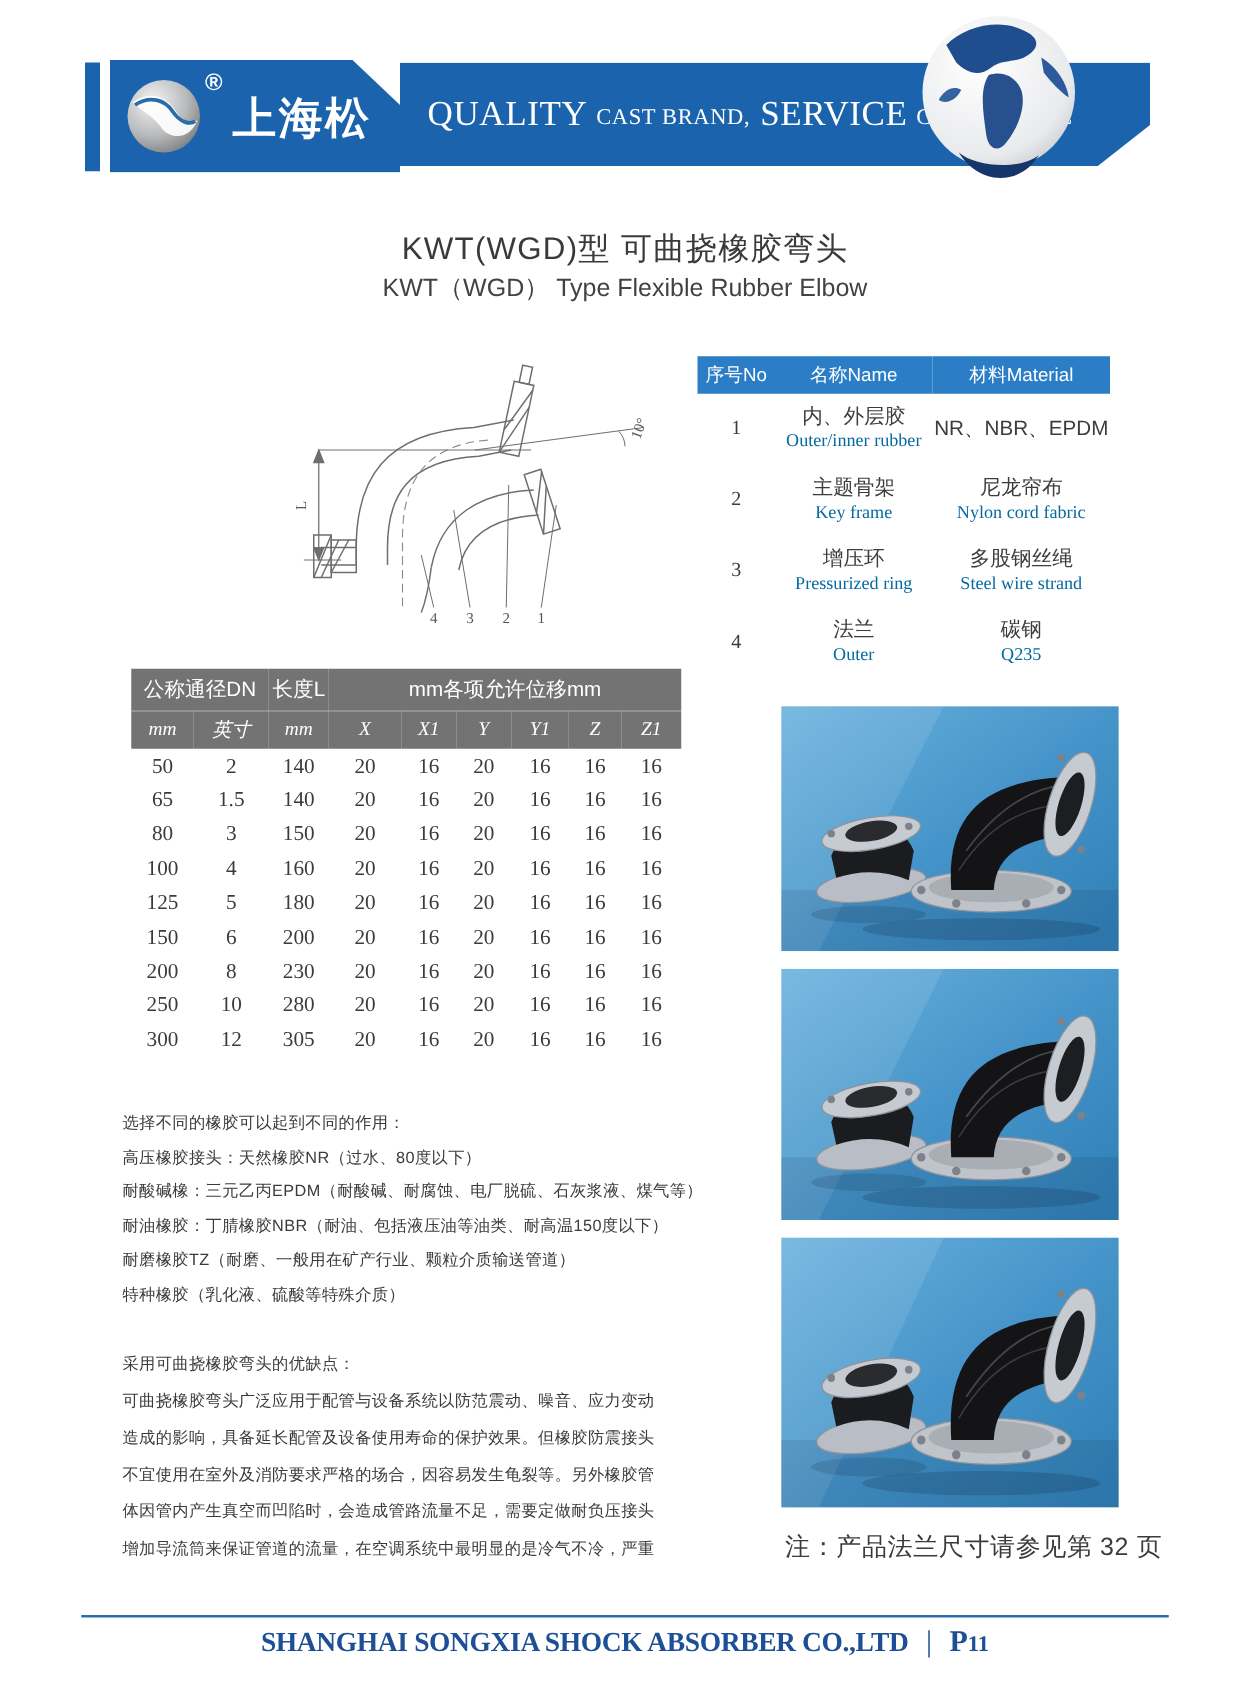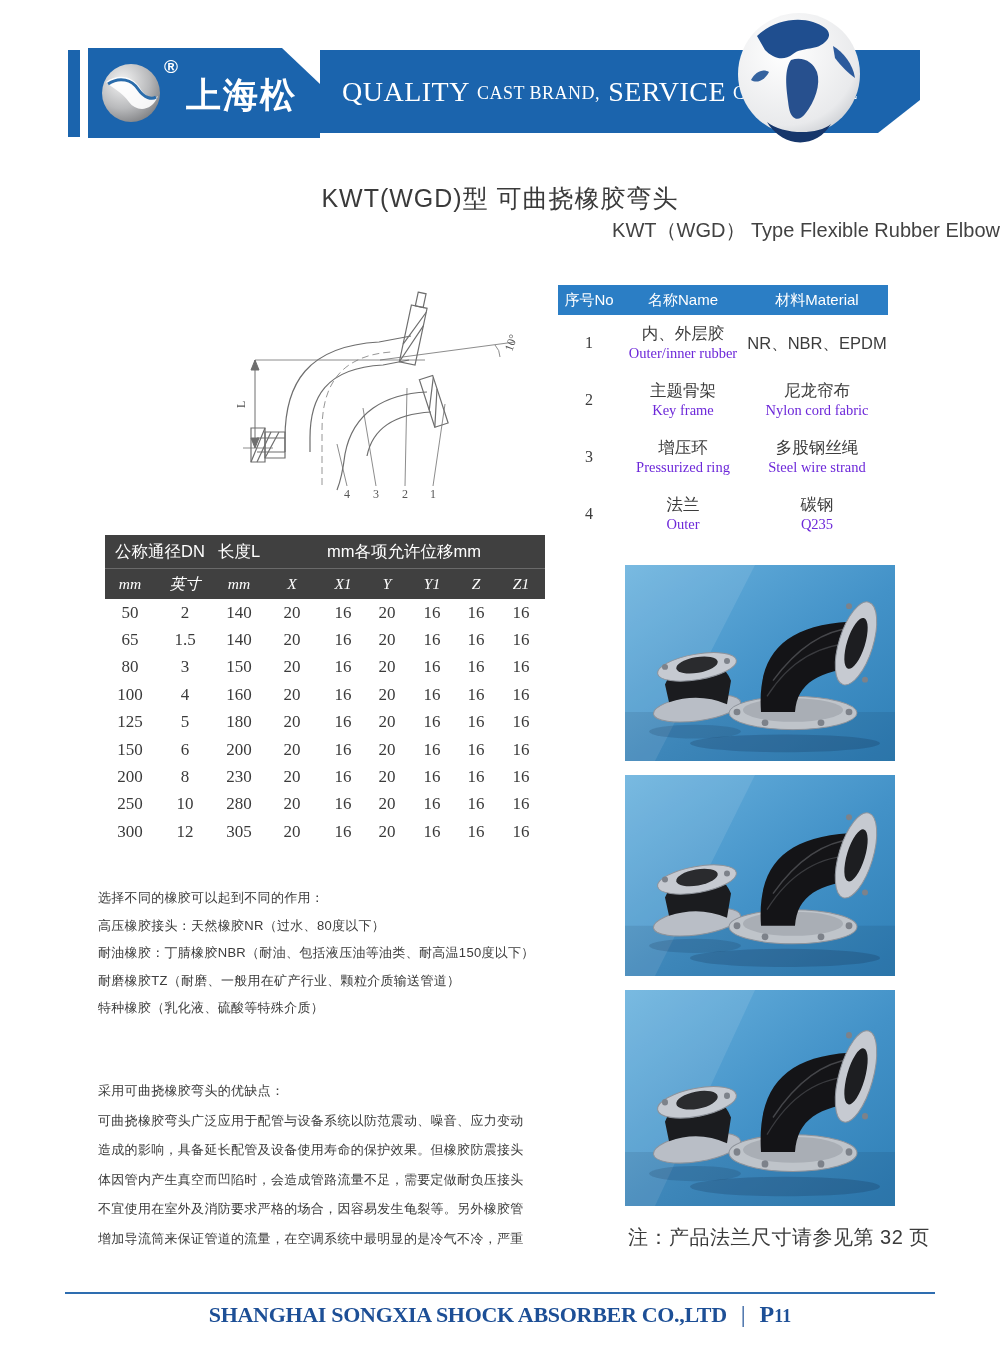--- a/index.html
+++ b/index.html
@@ -19,39 +19,39 @@
           display:flex;align-items:center;padding-left:22px;box-sizing:border-box;
           font-family:"Liberation Serif","DejaVu Serif",serif;color:#fff;white-space:nowrap;}
   .slogan-big{font-size:28px;letter-spacing:.5px;}
   .slogan-small{font-size:18px;margin:4px 8px 0 7px;letter-spacing:.5px;}
   .slogan-small.last{margin-right:0;}
   .globe{position:absolute;left:737px;top:2px;width:126px;height:146px;z-index:3;}
 
   
   .title-zh{position:absolute;top:182px;left:0;width:100%;text-align:center;
             font-size:25px;color:#3a3a3a;letter-spacing:1px;}
-  .title-en{position:absolute;top:217px;left:0;width:100%;text-align:right;
+  .title-en{position:absolute;top:217px;left:0;width:100%;text-align:center;
             font-size:20px;color:#424242;}
 
   
   .drawing{position:absolute;left:195px;top:280px;width:355px;height:242px;}
   .drawing path,.drawing line,.drawing rect,.drawing ellipse{vector-effect:non-scaling-stroke;}
   .dwg-txt{font-family:"Liberation Serif","DejaVu Serif",serif;font-size:12px;fill:#555;}
 
   
   .materials-table{position:absolute;left:558px;top:285px;width:330px;border-collapse:collapse;table-layout:fixed;}
   .materials-table th{background:#2b7ec5;color:#fff;font-weight:normal;font-size:15px;height:30px;padding:0;}
   .materials-table td{text-align:center;vertical-align:middle;padding:7px 0 9px;}
   .mat-no{font-family:"Liberation Serif","DejaVu Serif",serif;font-size:16px;color:#3c3c3c;}
   .mat-zh{font-size:16.5px;color:#3c3c3c;line-height:22px;}
-  .mat-en{font-family:"Liberation Serif","DejaVu Serif",serif;font-size:14.5px;color:#6d28d9;line-height:19px;}
+  .mat-en{font-family:"Liberation Serif","DejaVu Serif",serif;font-size:14.5px;color:#0369a1;line-height:19px;}
 
   
   .dims-table{position:absolute;left:105px;top:535px;width:440px;border-collapse:collapse;table-layout:fixed;}
-  .dims-table th{background:#404040;color:#fff;font-weight:normal;padding:0;}
+  .dims-table th{background:#737373;color:#fff;font-weight:normal;padding:0;}
   .dims-gh{font-size:16.5px;height:33px;}
   .dims-sh{font-size:15.5px;height:30px;border-top:1px solid rgba(255,255,255,0.22);
            font-family:"Liberation Serif","DejaVu Serif",serif;font-style:italic;}
   .dims-td{font-family:"Liberation Serif","DejaVu Serif",serif;font-size:17px;color:#3b3b3b;
            text-align:center;height:27.4px;padding:0;}
 
   
   .text-block{position:absolute;left:98px;width:505px;}
   .rubber-block{top:884px;}
   .pros-block{top:1076px;}
@@ -371,30 +371,31 @@
           <td class="dims-td">16</td>
           <td class="dims-td">16</td>
           <td class="dims-td">16</td>
         </tr>
       </tbody>
   </table>
 
   <div class="text-block rubber-block">
       <div class="text-line">选择不同的橡胶可以起到不同的作用：</div>
       <div class="text-line">高压橡胶接头：天然橡胶NR（过水、80度以下）</div>
+      <div class="text-line">耐酸碱橡：三元乙丙EPDM（耐酸碱、耐腐蚀、电厂脱硫、石灰浆液、煤气等）</div>
       <div class="text-line">耐油橡胶：丁腈橡胶NBR（耐油、包括液压油等油类、耐高温150度以下）</div>
       <div class="text-line">耐磨橡胶TZ（耐磨、一般用在矿产行业、颗粒介质输送管道）</div>
       <div class="text-line">特种橡胶（乳化液、硫酸等特殊介质）</div>
     </div>
   <div class="text-block pros-block">
       <div class="text-line">采用可曲挠橡胶弯头的优缺点：</div>
       <div class="text-line">可曲挠橡胶弯头广泛应用于配管与设备系统以防范震动、噪音、应力变动</div>
       <div class="text-line">造成的影响，具备延长配管及设备使用寿命的保护效果。但橡胶防震接头</div>
+      <div class="text-line">不宜使用在室外及消防要求严格的场合，因容易发生龟裂等。另外橡胶管</div>
       <div class="text-line">体因管内产生真空而凹陷时，会造成管路流量不足，需要定做耐负压接头</div>
-      <div class="text-line">不宜使用在室外及消防要求严格的场合，因容易发生龟裂等。另外橡胶管</div>
       <div class="text-line">增加导流筒来保证管道的流量，在空调系统中最明显的是冷气不冷，严重</div>
     </div>
 
   <div class="photo photo1">
     <svg viewBox="0 0 270 200" preserveAspectRatio="none">
       <defs>
         <linearGradient id="pbg" x1="0" y1="0" x2="1" y2="1">
           <stop offset="0" stop-color="#6ab2de"></stop>
           <stop offset="0.55" stop-color="#4392c8"></stop>
           <stop offset="1" stop-color="#2f7fb6"></stop>

